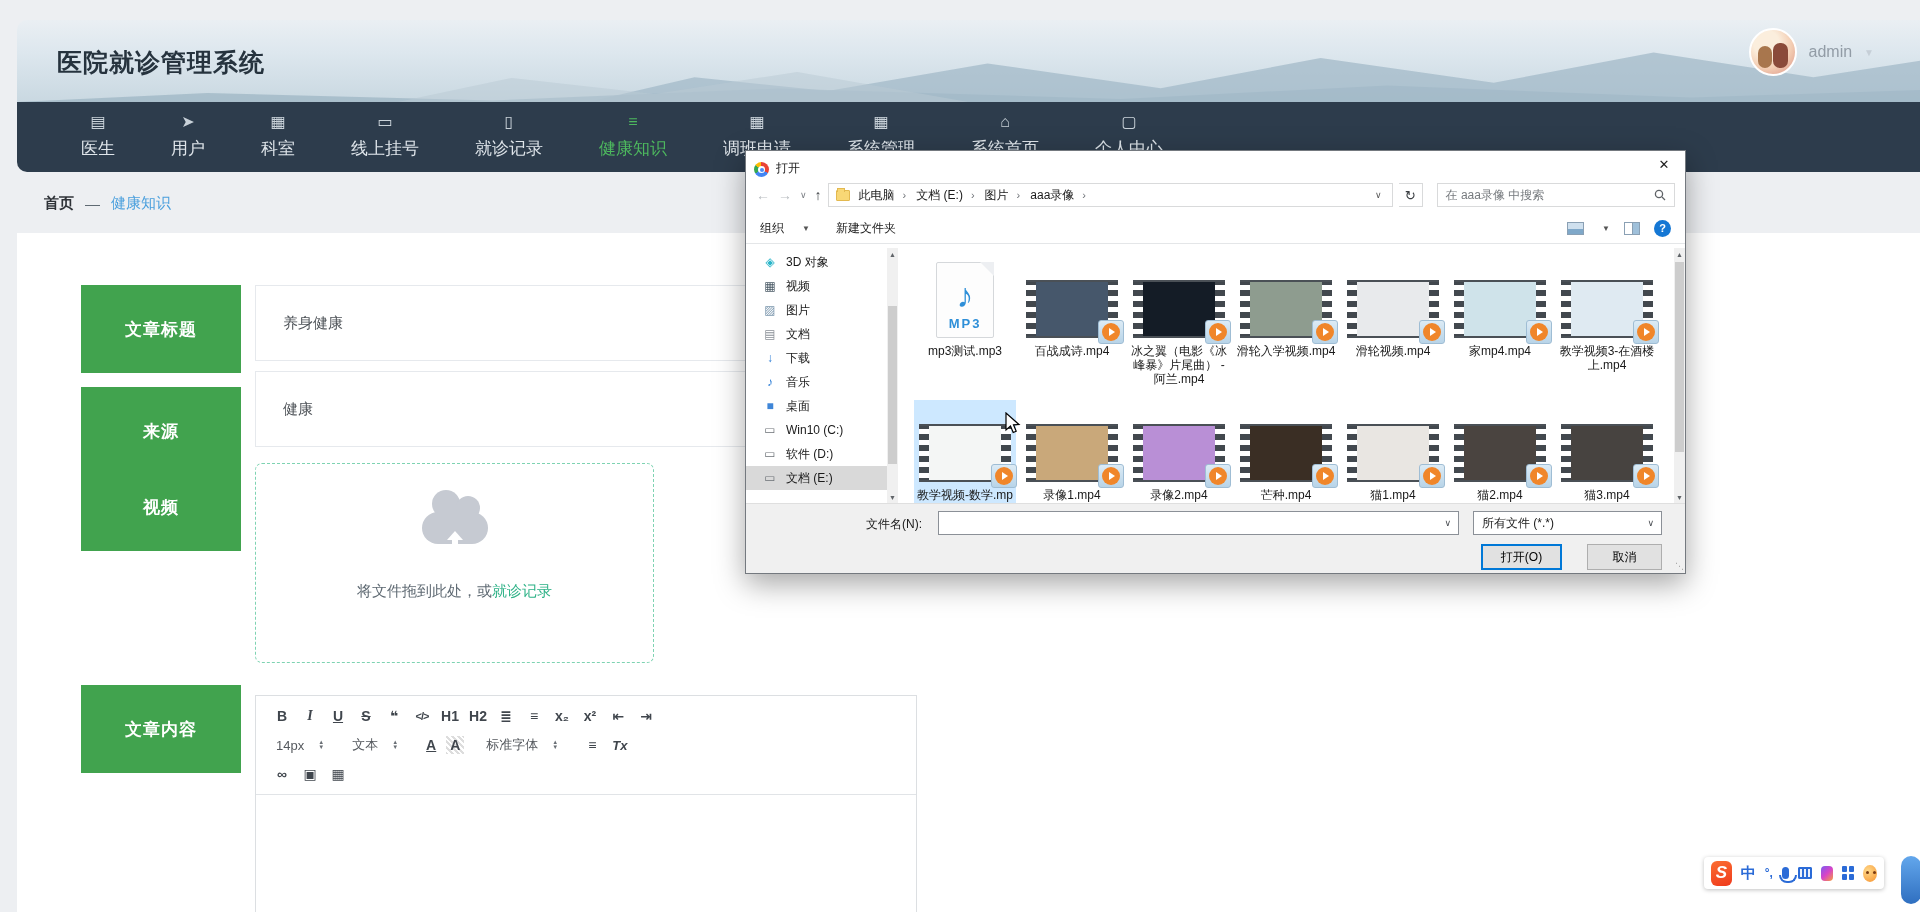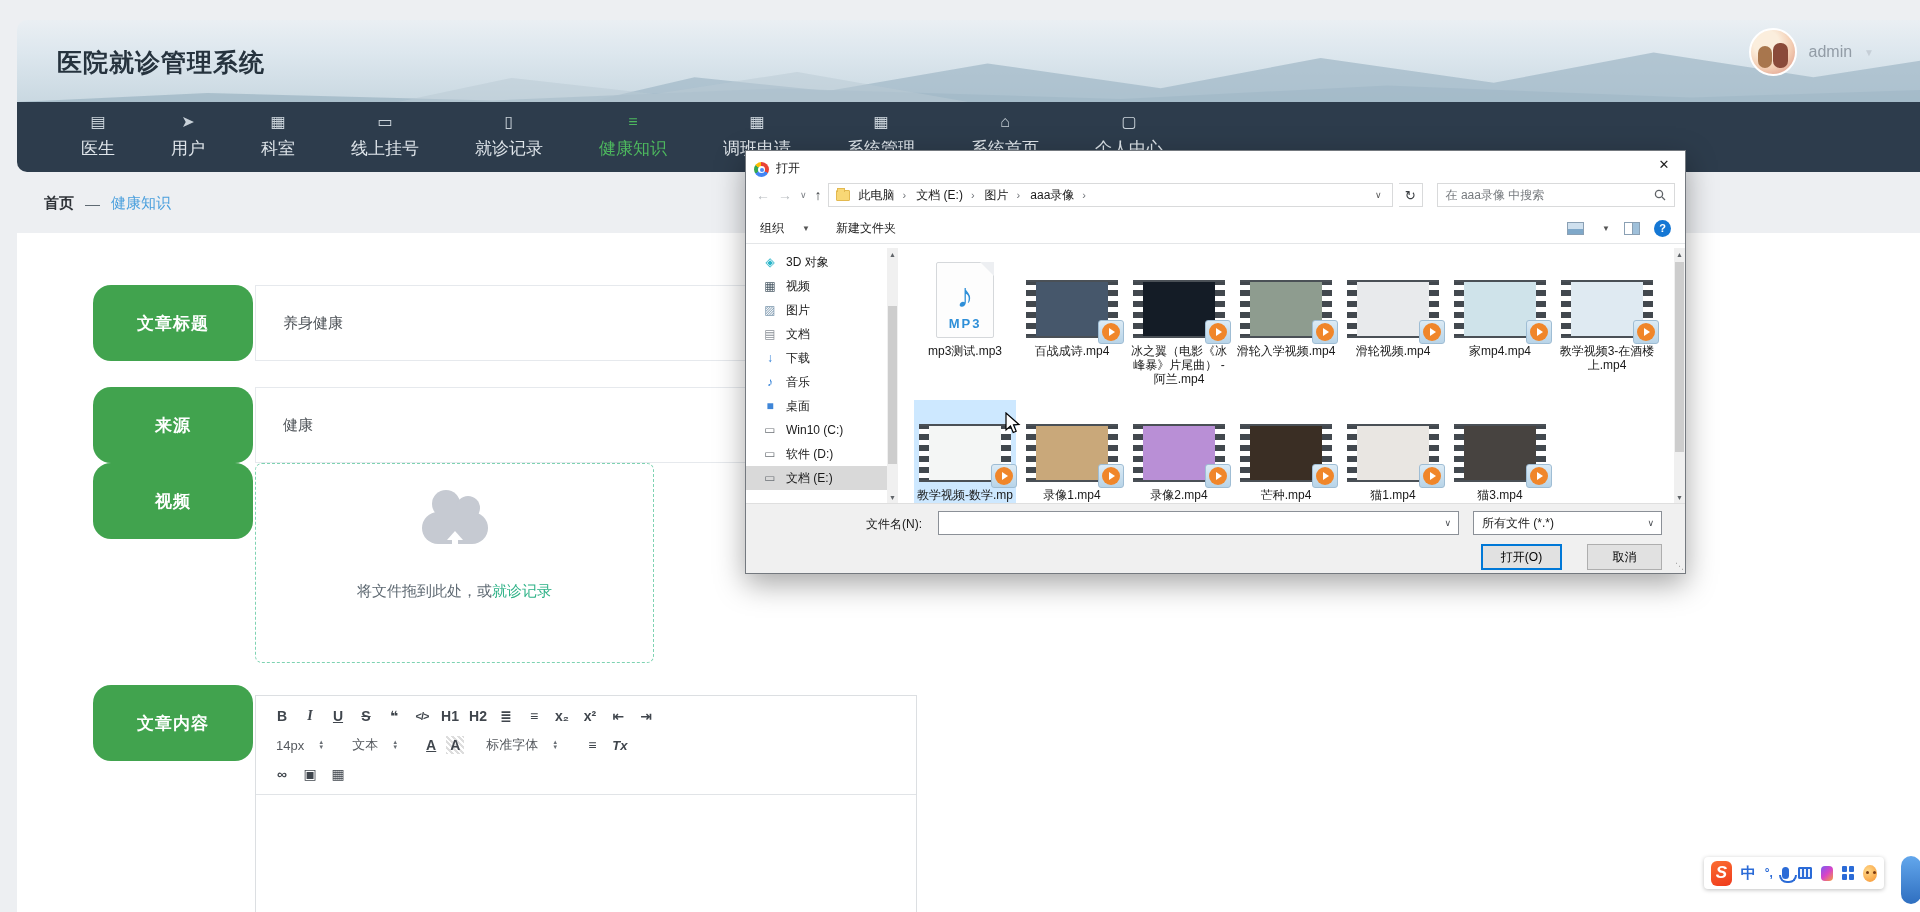--- a/index.html
+++ b/index.html
@@ -35,26 +35,26 @@
   .nav-icon { font-size:16px; color:#c9d2d9; line-height:1; }
   .nav-label { font-size:17px; color:#dfe5ea; }
   .nav-item.active .nav-icon, .nav-item.active .nav-label { color:#4db85e; }
   
   .breadcrumb { position:absolute; left:44px; top:194px; font-size:15px; display:flex; gap:11px; align-items:center;}
   .bc-home { font-weight:bold; color:#2f3338; }
   .bc-dash { color:#5f6a73; }
   .bc-current { color:#4a9fdd; cursor:pointer; }
   
   .content { position:absolute; left:17px; right:0; top:233px; bottom:0; background:#fff; }
-  .frm-label { position:absolute; left:76px; width:160px; height:76px; background:#41a34e;
-    color:#fff; font-size:17px; font-weight:bold; display:flex; align-items:center; justify-content:center; letter-spacing:1px;border-radius:18px;}
+  .frm-label { position:absolute; left:64px; width:160px; height:88px; background:#41a34e;
+    color:#fff; font-size:17px; font-weight:bold; display:flex; align-items:center; justify-content:center; letter-spacing:1px;}
   .lab-title { top:52px; } .lab-source { top:154px; } .lab-video { top:230px; } .lab-content { top:452px; }
   .frm-input { position:absolute; left:238px; width:848px; height:76px; border:1px solid #e6e9ed;
     font-size:15px; color:#4e5358; display:flex; align-items:center; padding-left:27px; background:#fff;}
-  .inp-title { top:52px; } .inp-source { top:154px; }
+  .inp-title { top:52px; } .inp-source { top:138px; }
   .upload-box { position:absolute; left:238px; top:230px; width:399px; height:200px;
     border:1px dashed #7ed3b2; border-radius:7px; background:#fff; }
   .cloud { position:absolute; left:50%; top:36px; transform:translateX(-50%); width:66px; height:44px; }
   .cloud .c1 { position:absolute; left:0; bottom:0; width:66px; height:32px; border-radius:16px; background:#c6cad2; }
   .cloud .c2 { position:absolute; left:10px; top:-10px; width:28px; height:28px; border-radius:50%; background:#c6cad2; }
   .cloud .c3 { position:absolute; right:8px; top:-4px; width:24px; height:24px; border-radius:50%; background:#c6cad2; }
   .cloud .arrow { position:absolute; left:50%; transform:translateX(-50%); bottom:4px; width:0; height:0;
     border-left:8px solid transparent; border-right:8px solid transparent; border-bottom:9px solid #fff; z-index:2;}
   .cloud .stem { position:absolute; left:50%; transform:translateX(-50%); bottom:-2px; width:6px; height:9px; background:#fff; z-index:2;}
   .upload-text { position:absolute; left:0; right:0; top:118px; text-align:center; font-size:15px; color:#5f6a73; }
@@ -585,20 +585,32 @@
                 <i></i>
               </span>
             </div>
 
           </div>
           <div class="file-name">猫1.mp4</div>
         </div>
         <div class="file-item video">
           <div class="thumb-wrap">
             <div class="film">
+              <div class="film-shot" style="background: rgb(74, 68, 64);"></div>
+              <span class="play-badge">
+                <i></i>
+              </span>
+            </div>
+
+          </div>
+          <div class="file-name">猫2.mp4</div>
+        </div>
+        <div class="file-item video">
+          <div class="thumb-wrap">
+            <div class="film">
               <div class="film-shot" style="background: rgb(71, 67, 64);"></div>
               <span class="play-badge">
                 <i></i>
               </span>
             </div>
 
           </div>
           <div class="file-name">猫3.mp4</div>
         </div>
     </div>

